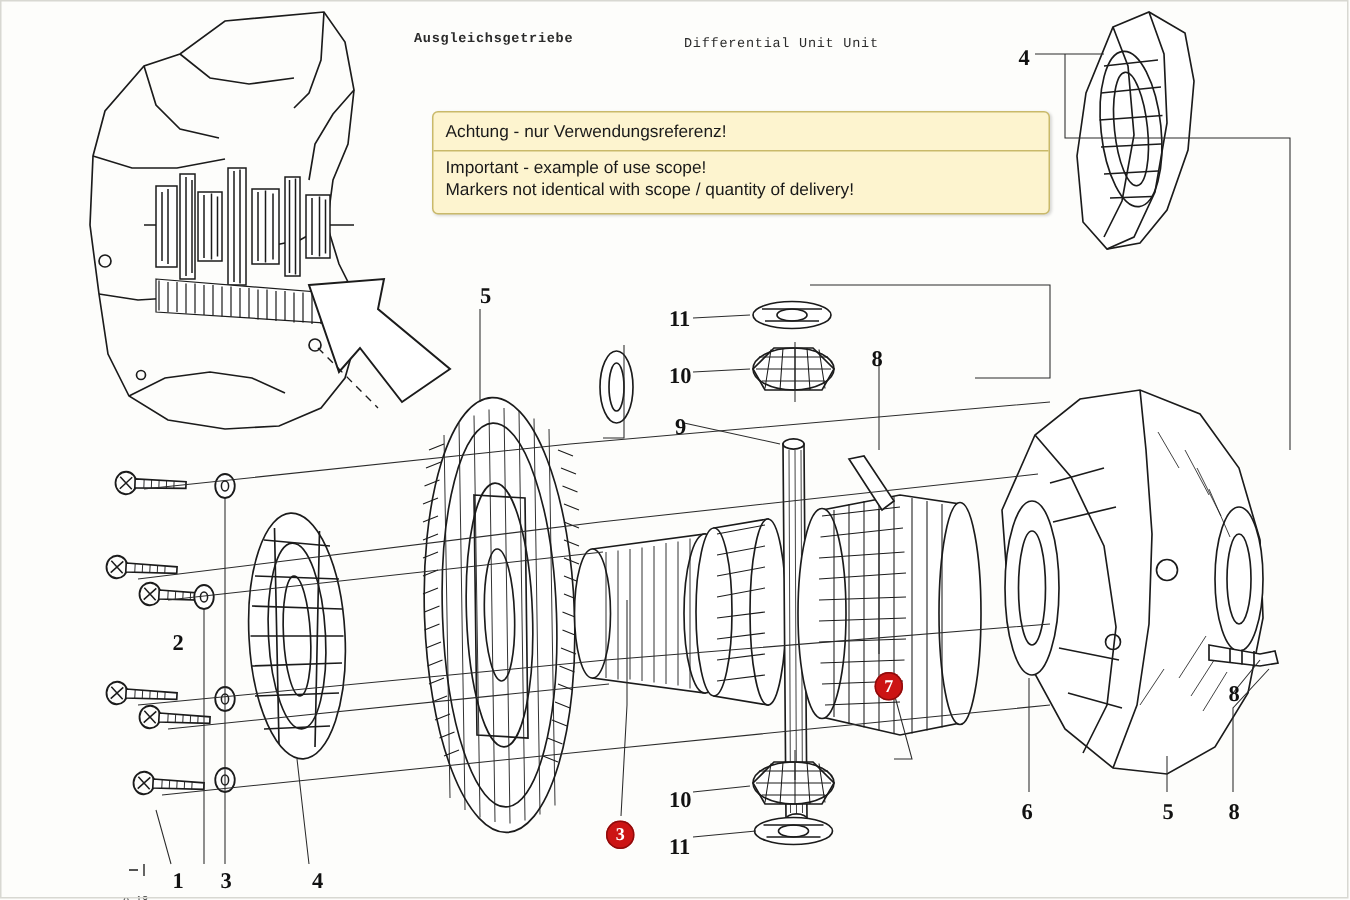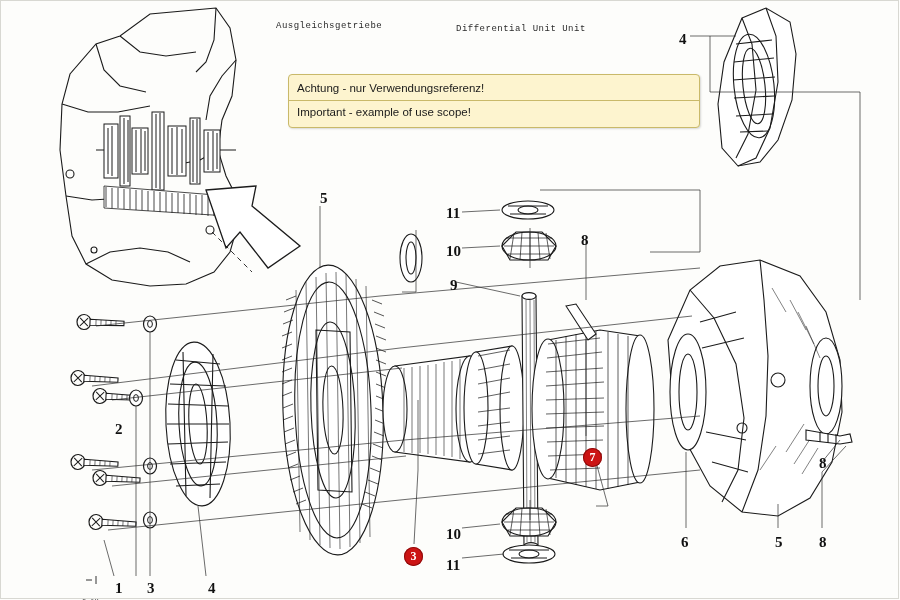--- a/index.html
+++ b/index.html
@@ -346,28 +346,29 @@
         <path d="M650 252 L700 252 L700 190 L540 190"></path>
         <path d="M416 230 L416 292 L402 292"></path>
       </g>
 
       <g stroke-width="0.9">
         <path d="M86 580 L92 580 M96 576 L96 584"></path>
       </g>
     </g>
   </svg>
 
-  <div class="mono-label" style="left:276px; top:21px;">Ausgleichsgetriebe</div>
+  <div class="mono-label" style="left:276px; top:21px;font-weight:bold;">Ausgleichsgetriebe</div>
   <div class="mono-label" style="left:456px; top:24px;">Differential Unit Unit</div>
   <div class="tiny-label" style="left:82px; top:581px;">o 18</div>
 
   <div id="notice">
     <div>Achtung - nur Verwendungsreferenz!</div>
     <div class="rule"></div>
     <div>Important - example of use scope!</div>
+    <div>Markers not identical with scope / quantity of delivery!</div>
   </div>
 
   <div id="callout-layer">
       <div class="num-label" style="left: 679px; top: 31px;">4</div>
       <div class="num-label" style="left: 320px; top: 190px;">5</div>
       <div class="num-label" style="left: 446px; top: 205px;">11</div>
       <div class="num-label" style="left: 446px; top: 243px;">10</div>
       <div class="num-label" style="left: 581px; top: 232px;">8</div>
       <div class="num-label" style="left: 450px; top: 277px;">9</div>
       <div class="num-label" style="left: 115px; top: 421px;">2</div>

